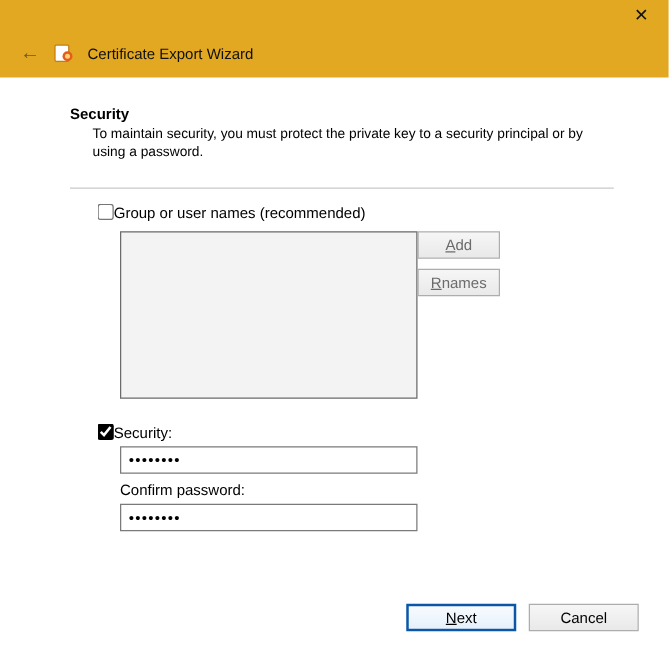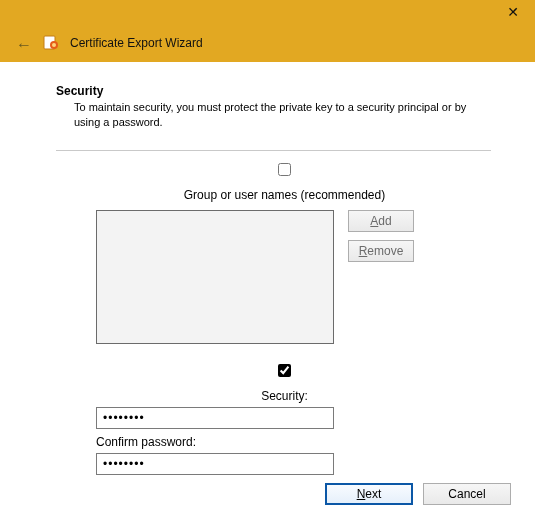--- a/index.html
+++ b/index.html
@@ -74,33 +74,32 @@
     border: none;
     border-top: 1px solid #c9c9c9;
     margin: 0 0 12px 0;
   }
   .indent {
     padding-left: 22px;
   }
   .chk-row {
     display: flex;
     align-items: center;
-    gap: 12px;
-    font-size: 12px;
-    flex-direction: column;
+    gap: 0;
+    font-size: 12px;
   }
   input[type="checkbox"] {
     width: 13px;
     height: 13px;
     margin: 0;
     accent-color: #000;
   }
   .group-row {
     display: flex;
-    gap: 14px;
+    gap: 0;
     margin-top: 8px;
     padding-left: 18px;
   }
   .group-list {
     width: 238px;
     height: 134px;
     border: 1px solid #6b6b6b;
     background: #f3f3f3;
   }
   .btn-col {
@@ -188,21 +187,21 @@
   <div class="indent">
     <label class="chk-row">
       <input type="checkbox" style="">
       <span>Group or user names (recommended)</span>
     </label>
 
     <div class="group-row">
       <div class="group-list"></div>
       <div class="btn-col">
         <button class="btn"><span></span><u>A</u><span>dd</span></button>
-        <button class="btn"><span></span><u>R</u><span>emove</span></button>
+        <button class="btn"><span></span><u>R</u><span>names</span></button>
       </div>
     </div>
 
     <div class="pwd-section">
       <label class="chk-row">
         <input type="checkbox" checked="" style="">
         <span>Security:</span>
       </label>
       <input class="pwd-input" type="text" value="••••••••" style="">
       <span class="confirm-label">Confirm password:</span>

